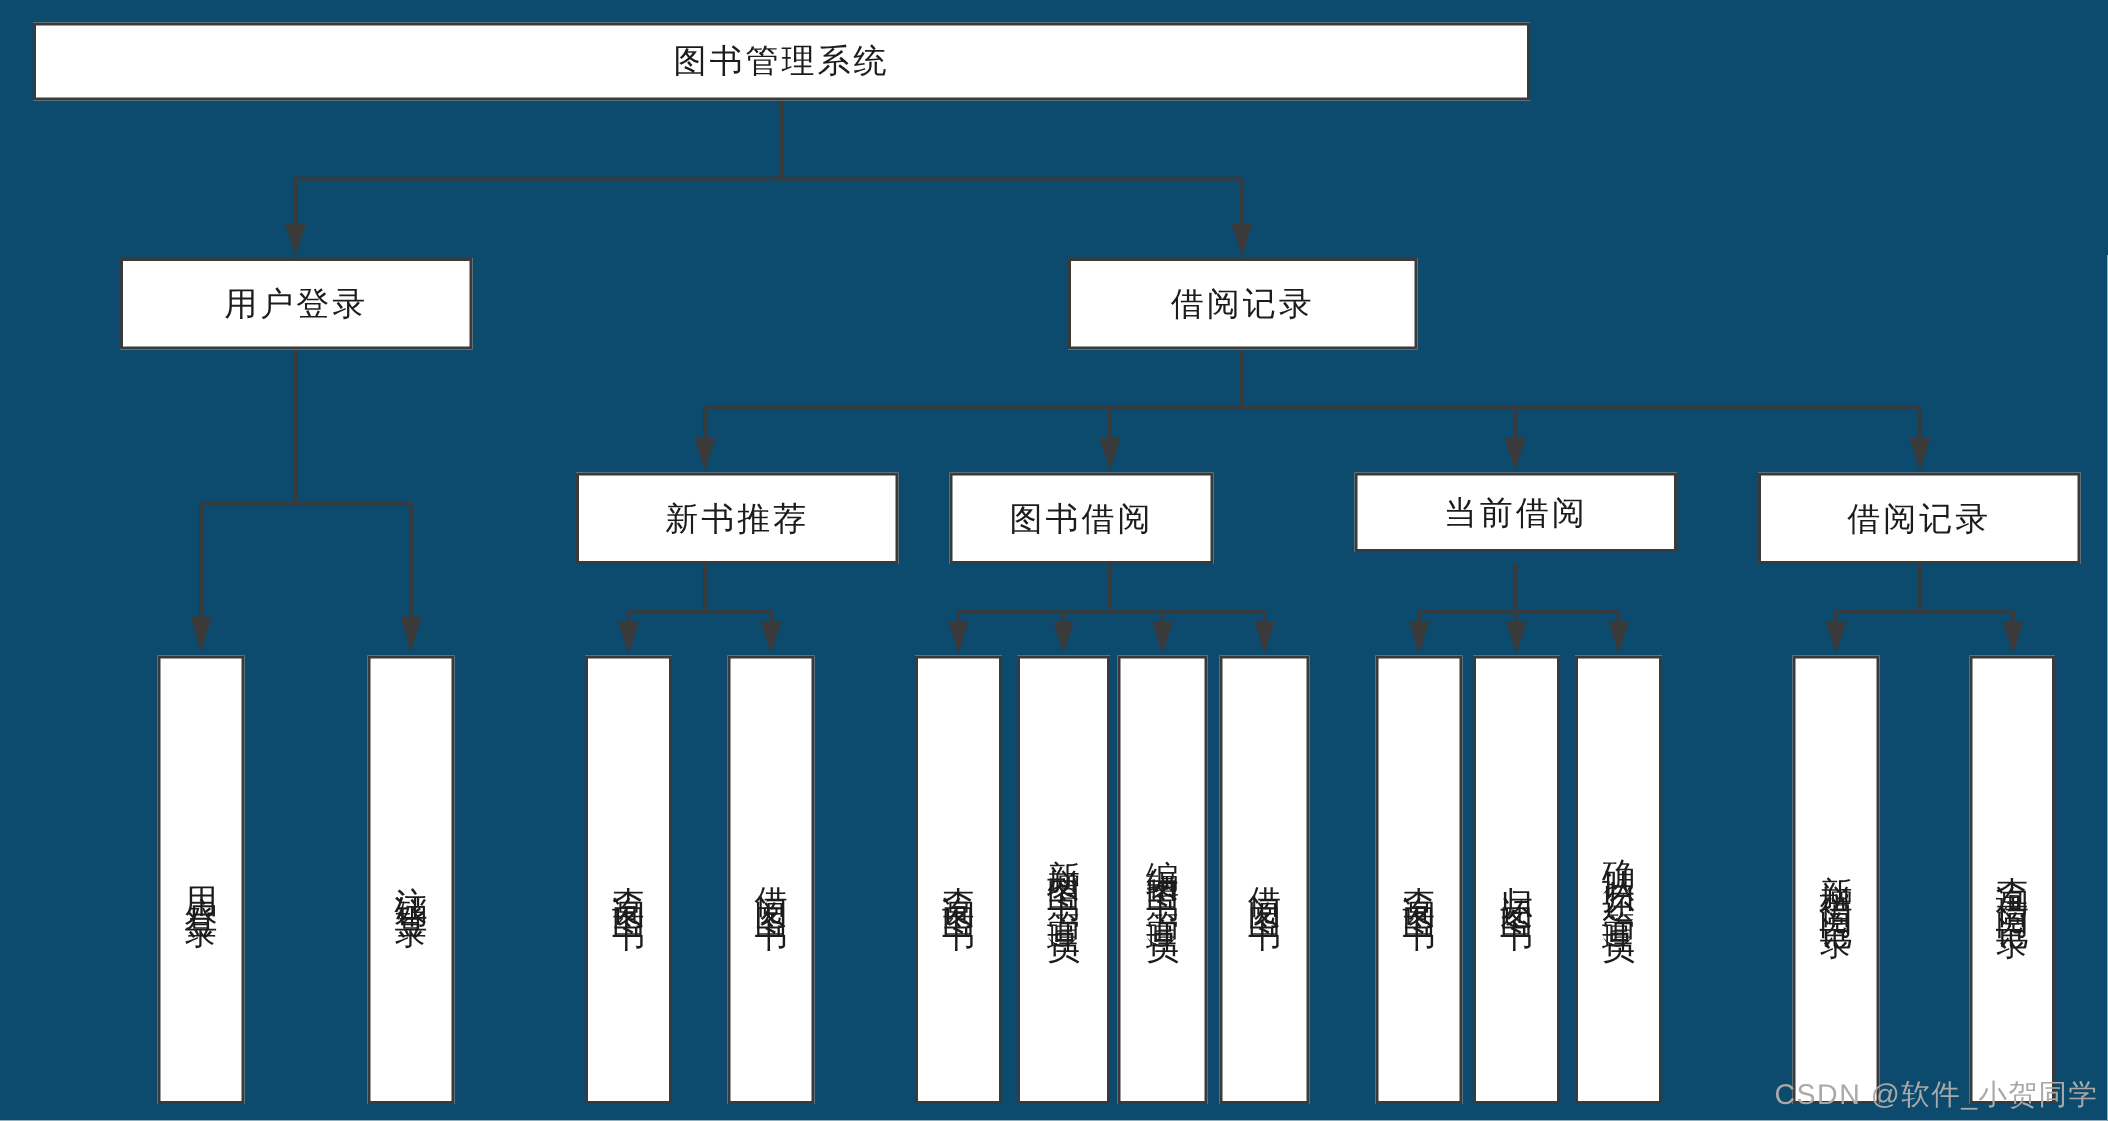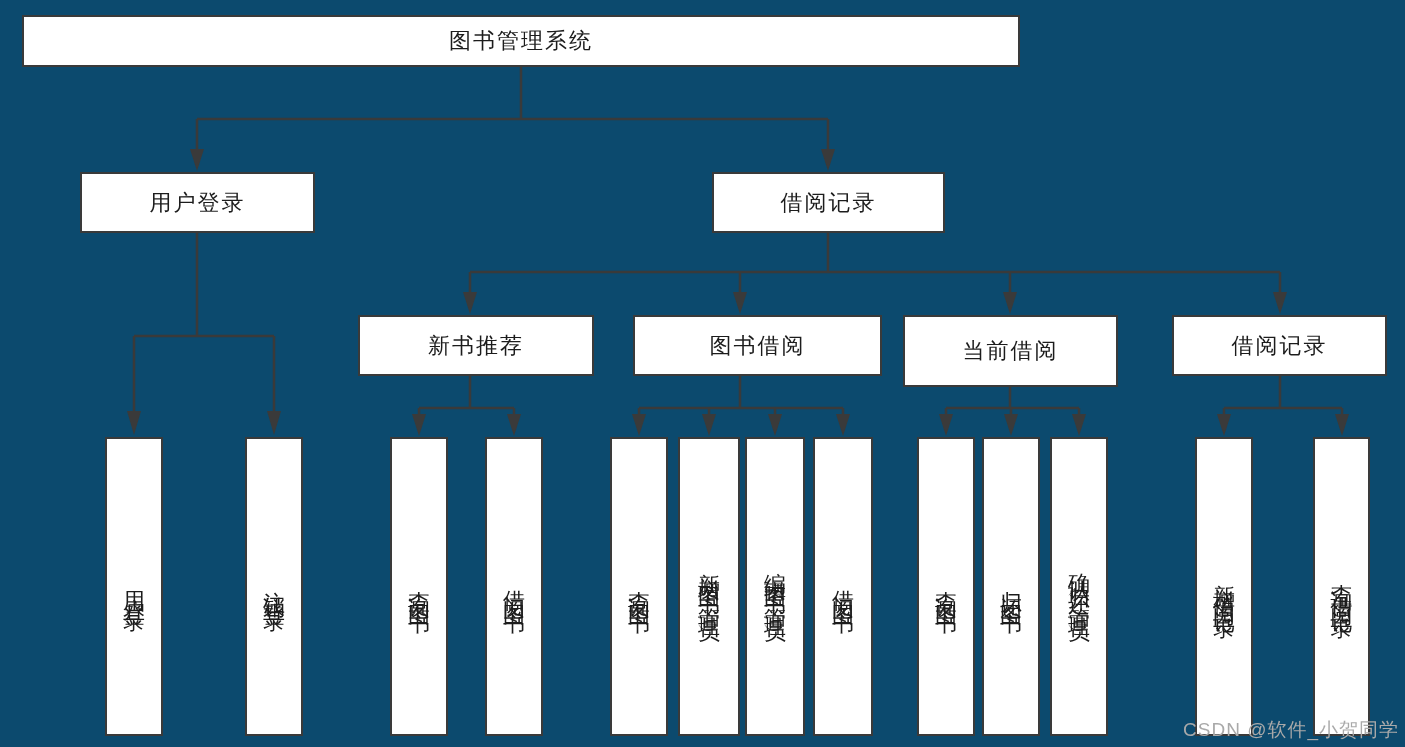--- a/index.html
+++ b/index.html
@@ -39,23 +39,23 @@
     font-size: 22px;
     color: #1c1c1c;
     letter-spacing: 7px;
     line-height: 1;
     white-space: nowrap;
   }
   
   #n-root   { left: 22px;  top: 15px;  width: 998px; height: 52px; }
   #n-login  { left: 80px;  top: 172px; width: 235px; height: 61px; }
   #n-mgmt   { left: 712px; top: 172px; width: 233px; height: 61px; }
-  #n-s1 { left: 358px;  top: 315px; width: 236px; height: 61px; }
-  #n-s2 { left: 633px;  top: 315px; width: 249px; height: 61px; }
-  #n-s3 { left: 903px;  top: 315px; width: 215px; height: 72px; }
+  #n-s1 { left: 384px;  top: 315px; width: 215px; height: 61px; }
+  #n-s2 { left: 633px;  top: 315px; width: 176px; height: 61px; }
+  #n-s3 { left: 903px;  top: 315px; width: 215px; height: 53px; }
   #n-s4 { left: 1172px; top: 315px; width: 215px; height: 61px; }
   .leaf { top: 437px; height: 299px; }
   #n-l1  { left: 105px;  width: 58px; }
   #n-l2  { left: 245px;  width: 58px; }
   #n-l3  { left: 390px;  width: 58px; }
   #n-l4  { left: 485px;  width: 58px; }
   #n-l5  { left: 610px;  width: 58px; }
   #n-l6  { left: 678px;  width: 62px; }
   #n-l7  { left: 745px;  width: 60px; }
   #n-l8  { left: 813px;  width: 60px; }

